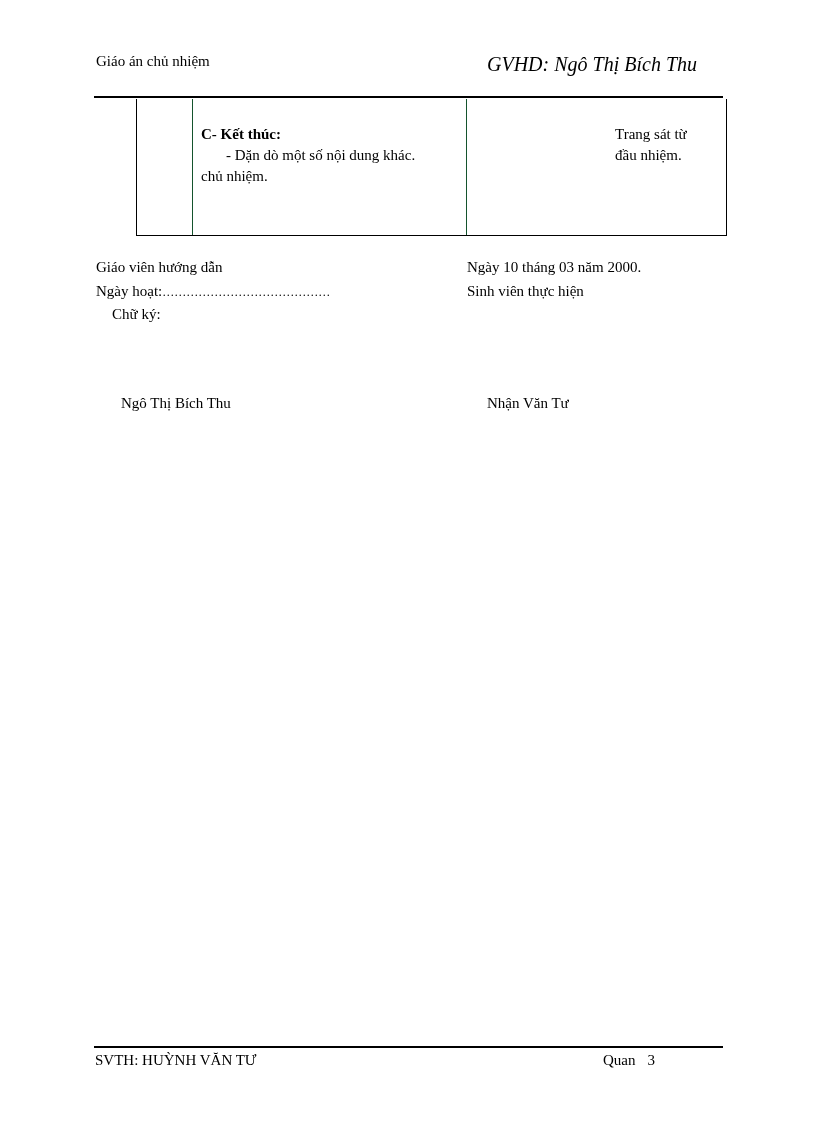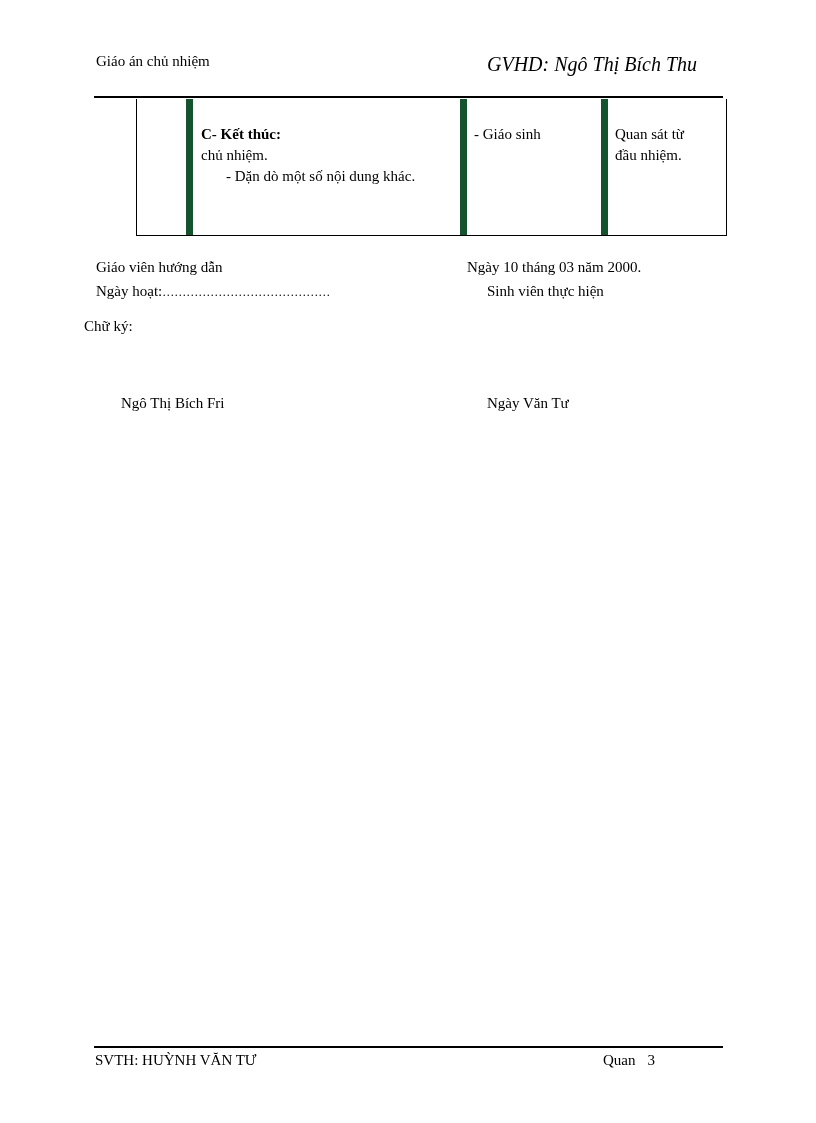--- a/index.html
+++ b/index.html
@@ -30,43 +30,43 @@
     .tbl {
       position: absolute;
       left: 136px; top: 99px;
       width: 591px; height: 137px;
       border: 1px solid #000;
       border-top: none;
       box-sizing: border-box;
     }
     .col {
       position: absolute; top: 0; bottom: 0;
-      border-right: 7px solid #14532d;
+      border-right: 1px solid #14532d;
       box-sizing: border-box;
     }
     .c1 { left: 0; width: 56px; }
     .c2 { left: 56px; width: 274px; }
     .c3 { left: 330px; width: 141px; }
     .c4 { left: 471px; width: 119px; border-right: none; }
 
     .cell-text { position: absolute; font-size: 15px; line-height: 21px; }
     .c2 .cell-text { left: 8px; top: 25px; }
     .c2 .line { display: block; white-space: nowrap; }
     .c2 .bold { font-weight: bold; }
     .c2 .ind1 { padding-left: 22px; }
     .c2 .ind2 { padding-left: 25px; }
     .c3 .cell-text { left: 7px; top: 25px; }
     .c4 .cell-text { left: 7px; top: 25px; }
 
     
     .sig-l1 { left: 96px; top: 259px; font-family: Liberation Serif, serif; }
     .sig-l2 { left: 96px; top: 283px; }
-    .sig-l3 { left: 84px; top: 306px; margin-top: 12px; }
+    .sig-l3 { left: 112px; top: 306px; }
     .sig-r1 { left: 467px; top: 259px; }
-    .sig-r2 { left: 487px; top: 283px; }
+    .sig-r2 { left: 467px; top: 283px; }
     .sig-name-l { left: 121px; top: 395px; }
     .sig-name-r { left: 487px; top: 395px; }
     .dots { font-size: 12px; letter-spacing: 0px; }
 
     
     .ftr-rule {
       position: absolute; left: 94px; top: 1046px; width: 629px; height: 0;
       border-top: 2px solid #000;
     }
     .ftr-left { left: 95px; top: 1052px; }
@@ -78,42 +78,39 @@
 
 <div class="abs hdr-left">Giáo án chủ nhiệm</div>
 <div class="abs hdr-right">GVHD:  Ngô Thị Bích Thu</div>
 <div class="hdr-rule"></div>
 
 <div class="tbl">
   <div class="col c1"></div>
   <div class="col c2">
     <div class="cell-text">
       <span class="line bold">C- Kết thúc:</span>
+      <span class="line ind2">- Dặn dò một số nội dung khác.</span>
       <span class="line">chủ nhiệm.</span>
-      <span class="line ind2">- Dặn dò một số nội dung khác.</span>
     </div>
-  </div>
-  <div class="col c3">
-    <div class="cell-text">- Giáo sinh</div>
   </div>
   <div class="col c4">
     <div class="cell-text">
-      <span style="display:block">Quan sát từ</span>
+      <span style="display:block">Trang sát từ</span>
       <span style="display:block">đầu nhiệm.</span>
     </div>
   </div>
 </div>
 
 <div class="abs sig-l1">Giáo viên hướng dẫn</div>
 <div class="abs sig-l2">
   <span>Ngày  hoạt:</span><span class="dots">……………………………………</span>
 </div>
 <div class="abs sig-l3">Chữ ký:</div>
 <div class="abs sig-r1">Ngày  10 tháng  03 năm  2000.</div>
 <div class="abs sig-r2">Sinh viên  thực hiện</div>
-<div class="abs sig-name-l">Ngô Thị  Bích Fri</div>
-<div class="abs sig-name-r">Ngày  Văn  Tư</div>
+<div class="abs sig-name-l">Ngô Thị  Bích Thu</div>
+<div class="abs sig-name-r">Nhận  Văn  Tư</div>
 
 <div class="ftr-rule"></div>
 <div class="abs ftr-left">SVTH:  HUỲNH  VĂN  TƯ</div>
 <div class="abs ftr-right">
   <span>Quan</span><span class="num">3</span>
 </div>
 
 </body></html>

